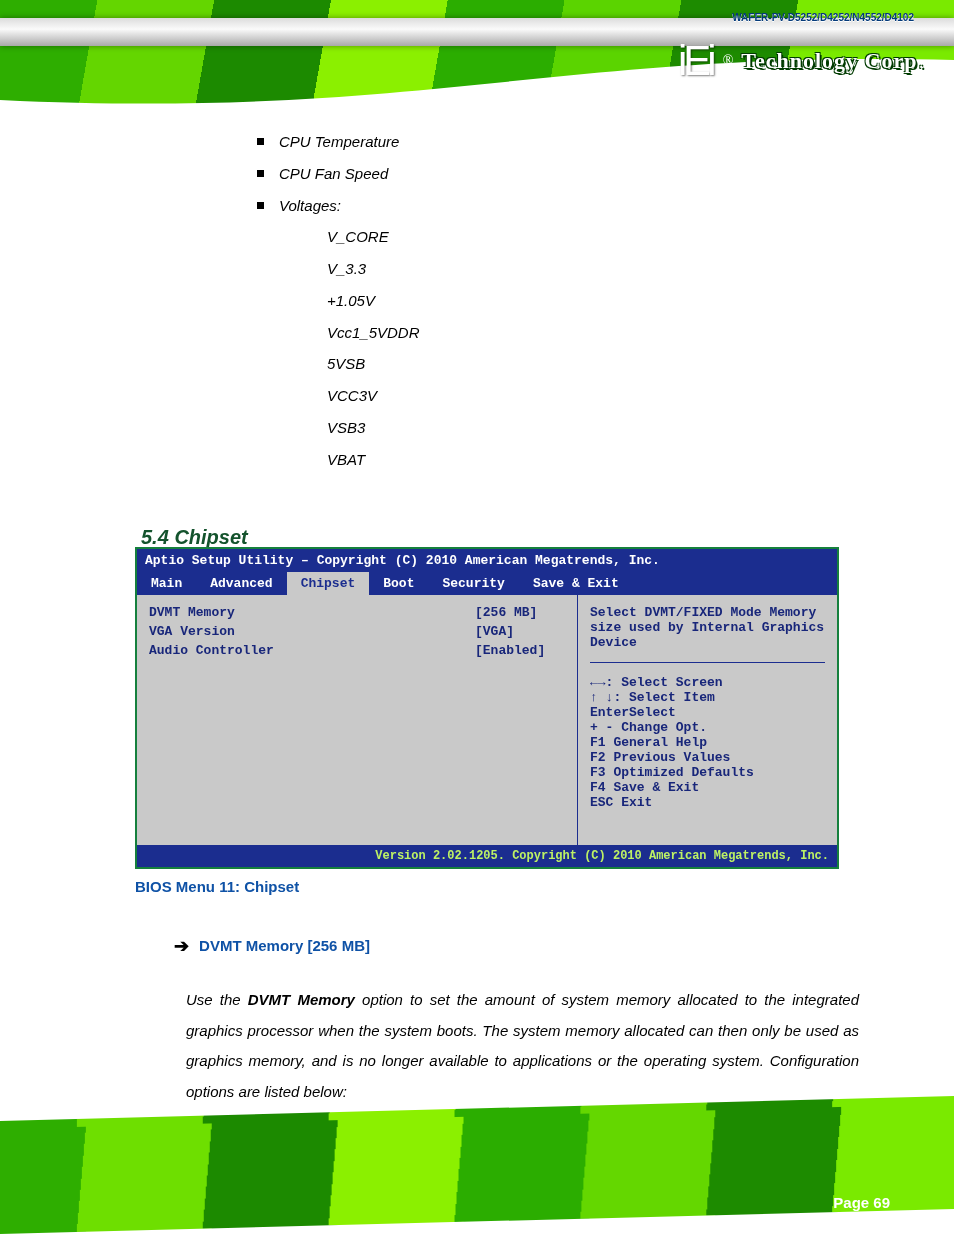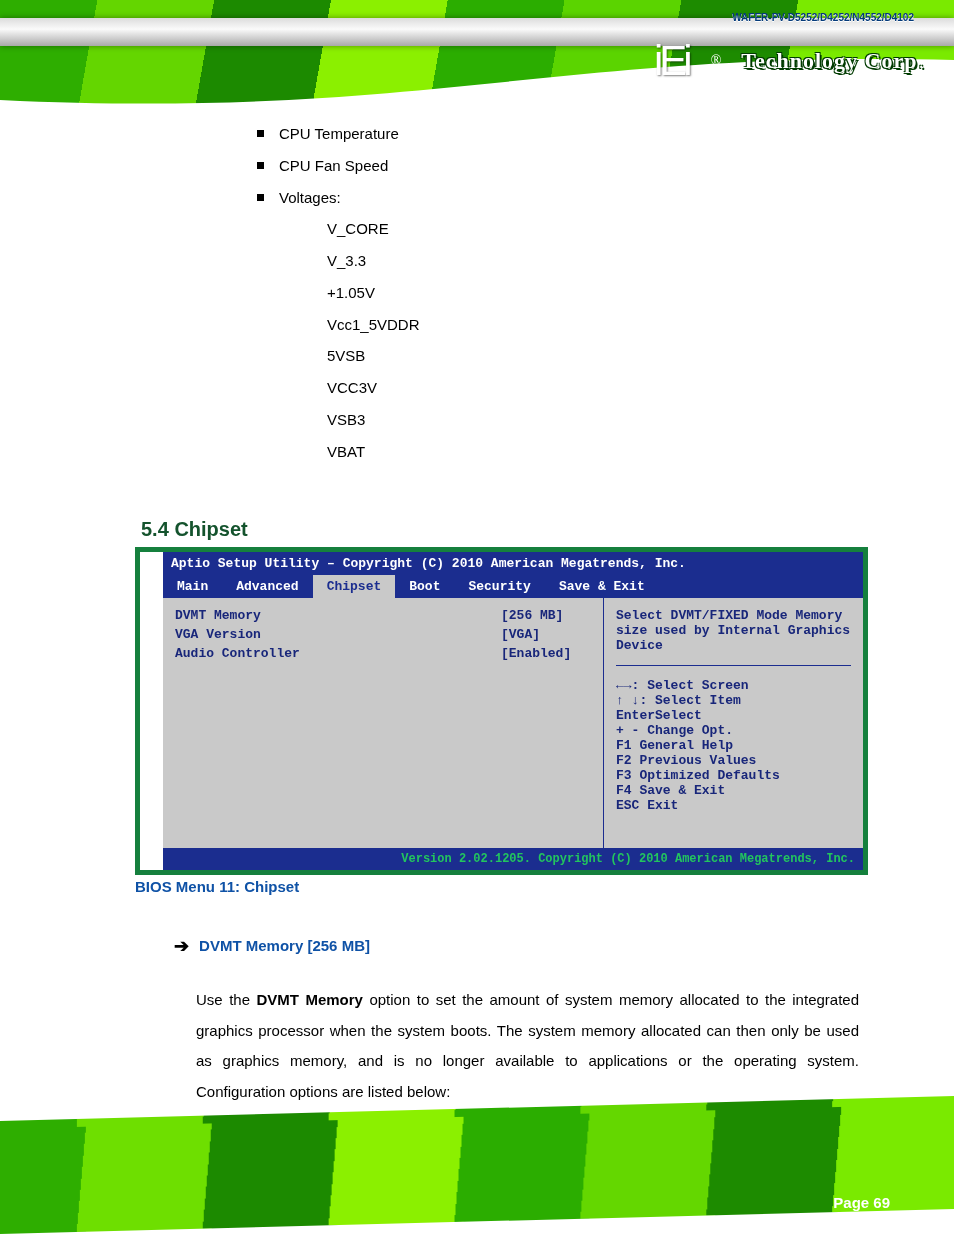--- a/index.html
+++ b/index.html
@@ -36,69 +36,69 @@
     border-top:8px solid #fff0;
     transform:skewY(-1.5deg);
     transform-origin:left bottom;
   }
   .band-bottom-silver{
     position:absolute;left:0;bottom:75px;width:100%;height:30px;
     background:linear-gradient(to bottom,#e2e2e2,#8e8e8e);
   }
   .brand{
     position:absolute;right:30px;top:40px;color:#fff;z-index:5;
-    display:flex;align-items:center;gap:20px;
+    display:flex;align-items:center;gap:8px;
     font-family:Georgia,"Times New Roman",serif;
   }
   .brand .logo{
     font-family:Impact, "Arial Black", sans-serif;
     font-size:42px;letter-spacing:-4px;line-height:1;
     text-shadow:1px 1px 2px rgba(0,0,0,.5);
   }
   .brand .reg{font-size:14px;vertical-align:top;margin-left:2px;}
   .brand .tc{
     font-size:22px;font-weight:bold;letter-spacing:1px;
     text-shadow:2px 2px 0 #003b00, -1px -1px 0 #003b00, 1px -1px 0 #003b00, -1px 1px 0 #003b00;
   }
   .brand .tc small{font-size:14px;margin-left:2px;}
 
   
   .content{
-    position:absolute;left:197px;top:120px;width:660px;
+    position:absolute;left:197px;top:128px;width:660px;
     line-height:1.85;
+    font-style:italic;
   }
   ul.blist{list-style:none;margin:0 0 0 60px;padding:0;}
   ul.blist>li{position:relative;padding-left:22px;margin:0 0 4px 0;}
   ul.blist>li::before{content:"";position:absolute;left:0;top:10px;width:7px;height:7px;background:#000;}
   .sub{margin:4px 0 0 48px;}
   .sub > div{margin:0 0 4px 0;}
 
   .sect-title{font-weight:bold;color:#14532d;font-size:20px;margin:46px 0 18px -56px;}
   .intro{margin:8px 0 18px 0;}
   .intro .bold{font-weight:bold;}
 
   
   .bios{
     position:absolute;left:135px;top:547px;width:700px;
     font-family:"Courier New",monospace;
     font-size:13px;font-weight:bold;color:#18267a;
-    border:5px solid #15803d;
-    padding-left:23px;
+    border:2px solid #15803d;
   }
   .bios .hdr{background:#1b2d8f;color:#fff;padding:4px 8px;}
   .bios .tabs{display:flex;background:#1b2d8f;color:#fff;}
   .bios .tabs span{padding:4px 14px;}
   .bios .tabs span.active{background:#c9c9c9;color:#1b2d8f;}
   .bios .body{display:flex;background:#c9c9c9;min-height:250px;}
   .bios .left{flex:1;border-right:1px solid #1b2d8f;padding:10px 12px;}
   .bios .right{width:235px;padding:10px 12px;position:relative;}
   .bios .row{display:flex;justify-content:space-between;margin-bottom:4px;}
   .bios .row .val{min-width:90px;}
   .bios .right hr{border:none;border-top:1px solid #1b2d8f;margin:12px 0;}
-  .bios .ftr{background:#1b2d8f;color:#22c55e;padding:4px 8px;font-size:12px;text-align:right;}
+  .bios .ftr{background:#1b2d8f;color:#bef264;padding:4px 8px;font-size:12px;text-align:right;}
 
   
   .below{position:absolute;left:174px;top:928px;width:685px;line-height:2.05;text-align:justify;}
   .arrowline{display:flex;align-items:center;gap:10px;color:#0f52a6;font-weight:bold;margin-bottom:20px;}
   .arrowline .arrow{font-size:18px;color:#000;}
   .below .bold{font-weight:bold;}
   .pg{position:absolute;right:64px;bottom:24px;color:#fff;font-weight:bold;z-index:6;font-size:15px;}
   .doctitle{position:absolute;right:40px;top:12px;color:#043a7a;font-weight:bold;z-index:6;font-size:10px;text-shadow:0 1px 0 #fff;}
 </style>
 </head>
@@ -186,20 +186,20 @@
   </div>
   <div class="ftr">Version 2.02.1205. Copyright (C) 2010 American Megatrends, Inc.</div>
 </div>
 <div style="position:absolute;left:135px;top:878px;font-weight:bold;color:#0f52a6;">BIOS Menu 11: Chipset</div>
 
 <div class="below">
   <div class="arrowline">
     <span class="arrow">➔</span>
     <span>DVMT Memory [256 MB]</span>
   </div>
-  <div style="margin-left:22px;">
+  <div style="margin-left:12px;font-style:italic;">
     <span>Use the </span><span class="bold">DVMT Memory</span><span> option to set the amount of system memory allocated to the integrated graphics processor when the system boots. The system memory allocated can then only be used as graphics memory, and is no longer available to applications or the operating system. Configuration options are listed below:</span>
   </div>
 </div>
 
 <div class="band-bottom-silver"></div>
 <div class="band band-bottom"></div>
 <div class="pg">Page 69</div>
 
 </body></html>

